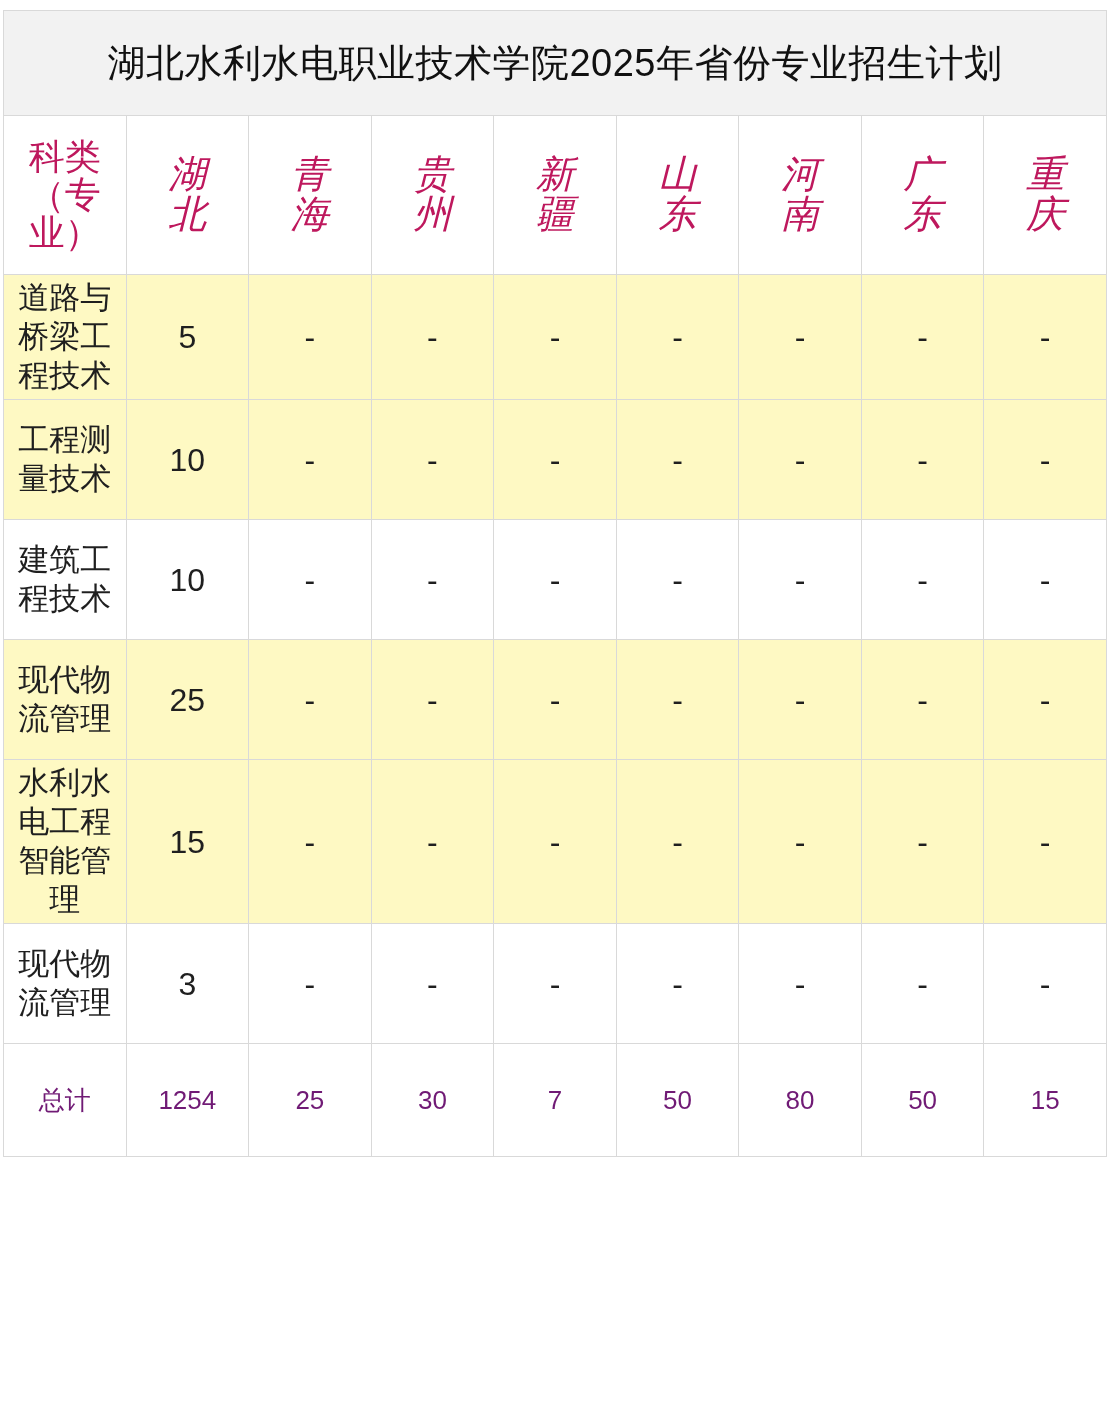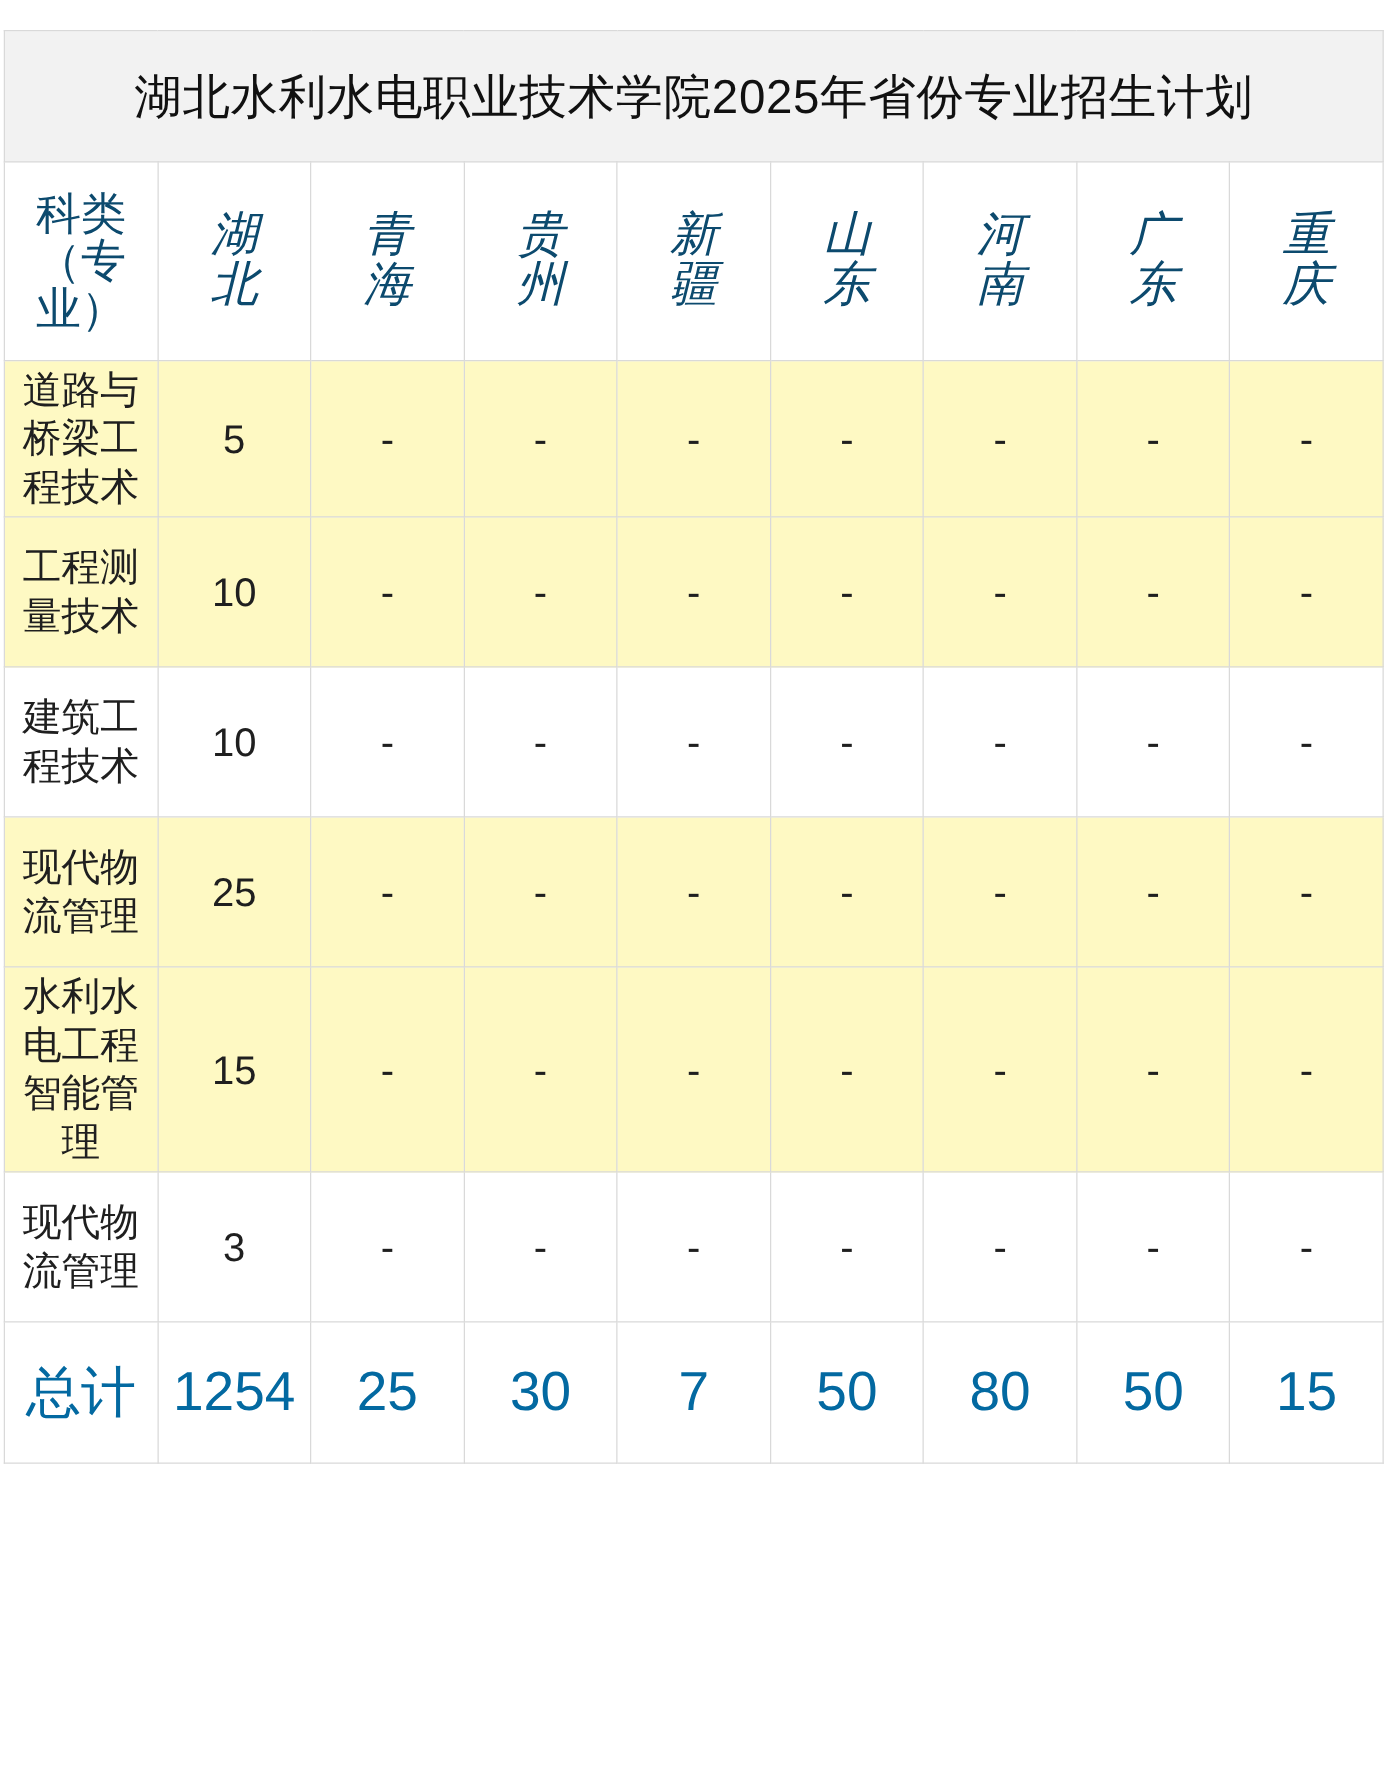--- a/index.html
+++ b/index.html
@@ -11,21 +11,21 @@
     width: 1110px;
     height: 1416px;
     font-family: "Liberation Sans", "DejaVu Sans", sans-serif;
     color: #1a1a1a;
     overflow: hidden;
   }
   .sheet {
     width: 1110px;
     height: 1416px;
     box-sizing: border-box;
-    padding: 24px 0 0 0;
+    padding: 10px 0 0 0;
     background: #ffffff;
   }
   table.plan-table {
     width: 1104px;
     margin: 0 auto;
     border-collapse: collapse;
     table-layout: fixed;
   }
   table.plan-table td,
   table.plan-table th {
@@ -42,21 +42,21 @@
     font-weight: bold;
     letter-spacing: 0.5px;
     height: 96px;
     color: #111111;
   }
   
   .head-row td {
     background: #ffffff;
     font-size: 38px;
     font-weight: bold;
-    color: #0c4a6e;
+    color: #be185d;
     height: 150px;
     line-height: 1.05;
   }
   .head-row td.col-cat {
     font-size: 36px;
   }
   .head-vertical {
     display: inline-block;
     width: 44px;
     word-break: break-all;
@@ -75,22 +75,22 @@
   }
   .body-row td.cat {
     padding-left: 10px;
     padding-right: 10px;
   }
   .body-row td.num {
     font-size: 32px;
   }
   
   .total-row td {
-    font-size: 44px;
-    color: #0369a1;
+    font-size: 26px;
+    color: #701a75;
     height: 104px;
     background: #ffffff;
   }
   .col-cat   { width: 325px; }
   .col-data  { width: 146px; }
   .col-small { width: 93px; }
 </style>
 </head>
 <body>
 

